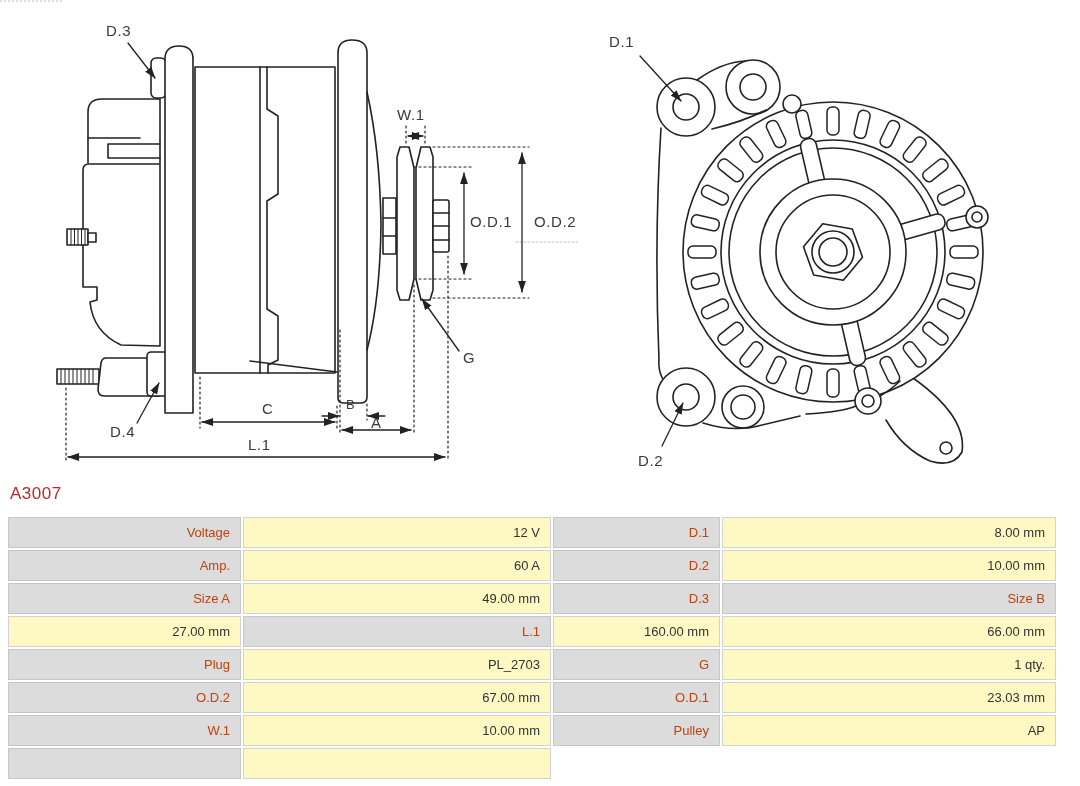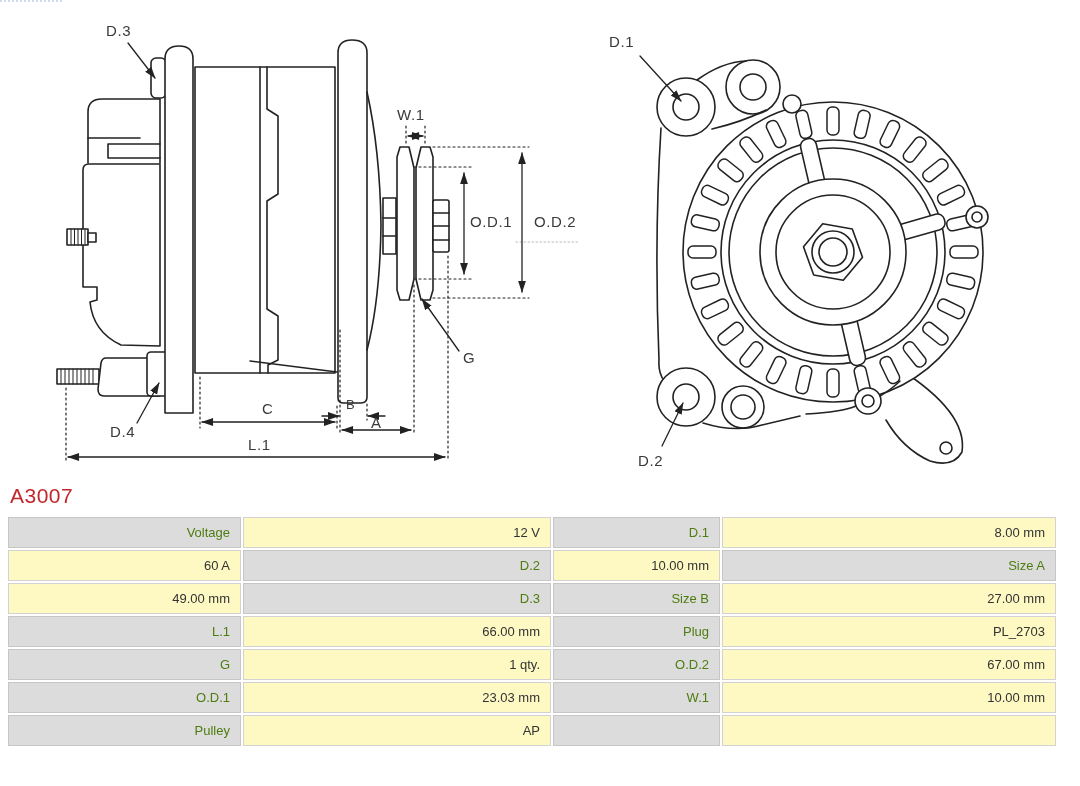--- a/index.html
+++ b/index.html
@@ -1,24 +1,24 @@
 <!DOCTYPE html>
 <html><head>
 <meta charset="utf-8">
 <style>
   html,body{margin:0;padding:0;background:#ffffff;}
   body{width:1080px;height:786px;position:relative;font-family:"Liberation Sans",sans-serif;overflow:hidden;}
   .logo-remnant{position:absolute;left:0;top:0;width:62px;height:4px;border-top:2px dotted #b9cfe8;opacity:.7;}
   .diagram-wrap{position:absolute;left:0;top:0;width:1080px;height:482px;}
-  .part-number{position:absolute;left:10px;top:484px;font-size:21px;color:#c1272d;letter-spacing:.5px;}
+  .part-number{position:absolute;left:10px;top:484px;font-size:17px;color:#c1272d;letter-spacing:.5px;}
   .spec-table{position:absolute;left:8px;top:517px;width:1050px;display:grid;
     grid-template-columns:233px 308px 167px 334px;column-gap:2px;row-gap:2px;}
   .cell{height:29px;line-height:29px;font-size:13px;text-align:right;padding-right:10px;
     border:1px solid #d2d2d2;background:#fef9c3;color:#333;white-space:nowrap;overflow:hidden;}
-  .cell.lbl{background:#dcdcdc;border:1px solid #c6c6c6;color:#4d7c0f;}
+  .cell.lbl{background:#dcdcdc;border:1px solid #c6c6c6;color:#c2410c;}
   svg text{font-family:"Liberation Sans",sans-serif;fill:#3a3a3a;letter-spacing:.6px;}
 </style>
 </head>
 <body>
 
 <div class="logo-remnant"></div>
 
 <div class="diagram-wrap">
 <svg width="1080" height="482" viewBox="0 0 1080 482">
   <defs>
@@ -207,31 +207,33 @@
 </div>
 
 <div class="part-number">A3007</div>
 
 <div class="spec-table">
   <div class="cell lbl">Voltage</div>
   <div class="cell">12 V</div>
   <div class="cell lbl">D.1</div>
   <div class="cell">8.00 mm</div>
 
+  <div class="cell lbl">Amp.</div>
   <div class="cell">60 A</div>
   <div class="cell lbl">D.2</div>
   <div class="cell">10.00 mm</div>
 
   <div class="cell lbl">Size A</div>
   <div class="cell">49.00 mm</div>
   <div class="cell lbl">D.3</div>
 
   <div class="cell lbl">Size B</div>
   <div class="cell">27.00 mm</div>
   <div class="cell lbl">L.1</div>
+  <div class="cell">160.00 mm</div>
 
   <div class="cell">66.00 mm</div>
   <div class="cell lbl">Plug</div>
   <div class="cell">PL_2703</div>
 
   <div class="cell lbl">G</div>
   <div class="cell">1 qty.</div>
   <div class="cell lbl">O.D.2</div>
   <div class="cell">67.00 mm</div>
 

